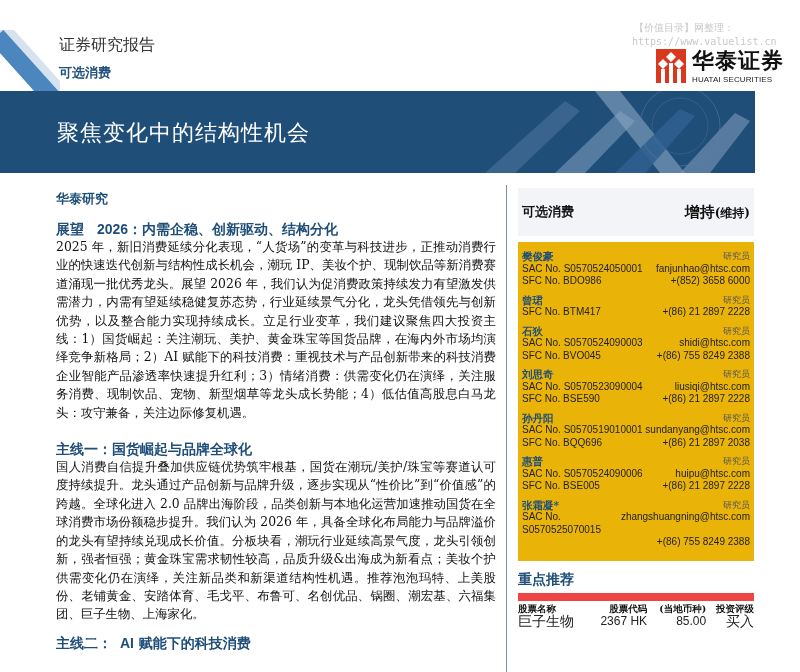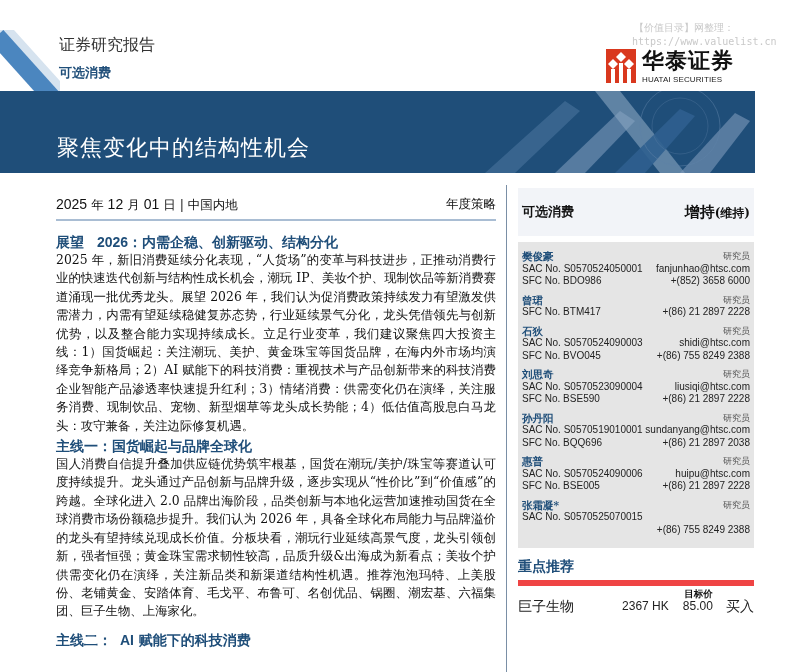--- a/index.html
+++ b/index.html
@@ -10,54 +10,54 @@
   .corner-stripe { position: absolute; left: 0; top: 30px; width: 60px; height: 62px; overflow: hidden; }
   .corner-stripe .s1 { position: absolute; left: -30px; top: -10px; width: 26px; height: 120px; background: #d6e3ef; transform: rotate(-42deg); transform-origin: top left; }
   .corner-stripe .s2 { position: absolute; left: -10px; top: 12px; width: 18px; height: 100px; background: #4b86bf; transform: rotate(-42deg); transform-origin: top left; }
 
   .report-type { position: absolute; left: 59px; top: 35px; font-size: 16px; color: #333; }
   .sector-top { position: absolute; left: 59px; top: 64px; font-size: 13px; color: #1f4e79; font-weight: bold; }
 
   .watermark { position: absolute; left: 632px; top: 21px; font-size: 10px; color: #c9c9c9; line-height: 14px; font-family: "DejaVu Sans Mono", monospace; }
   .watermark .w1 { font-family: "DejaVu Sans", sans-serif; padding-left: 2px; }
 
-  .logo { position: absolute; left: 606px; top: 49px; display: flex; align-items: flex-start; }
+  .logo { position: absolute; left: 656px; top: 49px; display: flex; align-items: flex-start; }
   .logo-mark { width: 30px; height: 34px; position: relative; }
   .logo-text { margin-left: 6px; }
   .logo-cn { font-family: "DejaVu Sans", sans-serif; font-size: 22px; font-weight: bold; color: #111; letter-spacing: 1px; line-height: 24px; }
   .logo-en { font-family: "Liberation Sans", sans-serif; font-size: 8px; font-weight: normal; color: #222; letter-spacing: 0.1px; margin-top: 2px; }
 
   .banner { position: absolute; left: 0; top: 91px; width: 755px; height: 82px; background: #1f4e79; overflow: hidden; }
-  .banner-title { position: absolute; left: 57px; top: 42px; font-size: 22px; color: #ffffff; letter-spacing: 1px; }
+  .banner-title { position: absolute; left: 57px; top: 27px; font-size: 22px; color: #ffffff; letter-spacing: 1px; }
   .banner-deco { position: absolute; right: 0; top: 0; width: 270px; height: 82px; }
 
   
   .left { position: absolute; left: 56px; top: 190px; width: 440px; }
   .brand { font-size: 13px; color: #1f4e79; font-weight: bold; }
   .date-row { margin-top: 6px; display: flex; justify-content: space-between; font-size: 12.5px; color: #111; padding-bottom: 5px; border-bottom: 2px solid #a9bdd3; }
   .date-row .num { font-family: "Liberation Sans", sans-serif; font-size: 14px; }
   .section-h { font-size: 14px; color: #1f4e79; font-weight: bold; margin-top: 12px; line-height: 18px; }
   .section-h .num { font-family: "Liberation Sans", sans-serif; font-weight: bold; margin-left: 8px; }
   .para { font-size: 12.4px; line-height: 18.4px; text-align: justify; color: #111; }
-  .sec2 { margin-top: 2px; }
+  .sec2 { margin-top: 18px; }
   .sec3 { margin-top: 10px; }
 
   
   .sidebar-line { position: absolute; left: 506px; top: 185px; width: 1px; height: 487px; background: #7a8fa6; }
   .right { position: absolute; left: 518px; top: 188px; width: 236px; }
   .rating-box { background: #f2f4f8; height: 48px; display: flex; justify-content: space-between; align-items: center; padding: 0 4px 0 4px; }
   .rating-sector { font-size: 13px; font-weight: bold; color: #111; }
   .rating-val { font-size: 15px; font-weight: bold; color: #111; }
   .rating-val small { font-size: 12px; font-weight: bold; margin-left: 0; }
-  .analysts { background: #e5e5e5; margin-top: 6px; padding: 4px 4px 6px 4px; }
+  .analysts { background: #eab308; margin-top: 6px; padding: 4px 4px 6px 4px; }
   .analyst { margin-top: 4px; margin-bottom: 6px; }
   .a-row { display: flex; justify-content: space-between; font-family: "Liberation Sans", sans-serif; font-size: 10px; line-height: 12.5px; color: #222; }
   .a-name { font-family: "DejaVu Serif", serif; font-size: 10.5px; color: #1f4e79; font-weight: bold; }
   .a-title { font-family: "DejaVu Serif", serif; font-size: 9px; color: #555; }
-  .picks-h { margin-top: 10px; font-size: 14px; font-weight: bold; color: #1f4e79; padding-bottom: 4px; border-bottom: 6px solid #ef4444; }
+  .picks-h { margin-top: 10px; font-size: 14px; font-weight: bold; color: #1f4e79; padding-bottom: 4px; border-bottom: 8px solid #ef4444; }
   .picks-table { width: 100%; border-collapse: collapse; margin-top: 2px; font-size: 9.5px; }
   .picks-table th { font-weight: bold; color: #111; font-size: 9.5px; line-height: 12px; padding: 0; }
   .picks-table td { font-size: 14px; line-height: 13px; padding: 0; color: #222; }
   .picks-table .l { text-align: left; }
   .picks-table .r { text-align: right; }
   .picks-table .en { font-family: "Liberation Sans", sans-serif; font-size: 12px; }
 </style>
 </head>
 <body>
 
@@ -99,24 +99,21 @@
     <polygon points="70,82 100,82 150,30 135,20" fill="#6d8fb1" opacity="0.7"></polygon>
     <polygon points="110,0 135,0 200,82 175,82" fill="#8aa6c2" opacity="0.6"></polygon>
     <polygon points="130,82 160,82 210,25 195,18" fill="#2f5f8f" opacity="0.9"></polygon>
     <polygon points="195,82 225,82 265,30 250,22" fill="#7d9aba" opacity="0.6"></polygon>
     <circle cx="195" cy="35" r="40" fill="none" stroke="#5d82a8" stroke-width="1" opacity="0.5"></circle>
     <circle cx="195" cy="35" r="28" fill="none" stroke="#5d82a8" stroke-width="0.8" opacity="0.4"></circle>
   </svg>
 </div>
 
 <div class="left">
-  <div class="date-row">
-    <span><span class="num">2025</span><span> 年 </span><span class="num">12</span><span> 月 </span><span class="num">01</span><span> 日 | 中国内地</span></span>
-    <span>年度策略</span>
-  </div>
+  <div class="brand">华泰研究</div>
 
   <div class="section-h"><span>展望 </span><span class="num">2026</span><span>：内需企稳、创新驱动、结构分化</span></div>
   <div class="para">2025 年，新旧消费延续分化表现，“人货场”的变革与科技进步，正推动消费行业的快速迭代创新与结构性成长机会，潮玩 IP、美妆个护、现制饮品等新消费赛道涌现一批优秀龙头。展望 2026 年，我们认为促消费政策持续发力有望激发供需潜力，内需有望延续稳健复苏态势，行业延续景气分化，龙头凭借领先与创新优势，以及整合能力实现持续成长。立足行业变革，我们建议聚焦四大投资主线：1）国货崛起：关注潮玩、美护、黄金珠宝等国货品牌，在海内外市场均演绎竞争新格局；2）AI 赋能下的科技消费：重视技术与产品创新带来的科技消费企业智能产品渗透率快速提升红利；3）情绪消费：供需变化仍在演绎，关注服务消费、现制饮品、宠物、新型烟草等龙头成长势能；4）低估值高股息白马龙头：攻守兼备，关注边际修复机遇。</div>
 
   <div class="section-h sec2"><span>主线一：国货崛起与品牌全球化</span></div>
   <div class="para">国人消费自信提升叠加供应链优势筑牢根基，国货在潮玩/美护/珠宝等赛道认可度持续提升。龙头通过产品创新与品牌升级，逐步实现从“性价比”到“价值感”的跨越。全球化进入 2.0 品牌出海阶段，品类创新与本地化运营加速推动国货在全球消费市场份额稳步提升。我们认为 2026 年，具备全球化布局能力与品牌溢价的龙头有望持续兑现成长价值。分板块看，潮玩行业延续高景气度，龙头引领创新，强者恒强；黄金珠宝需求韧性较高，品质升级&amp;出海成为新看点；美妆个护供需变化仍在演绎，关注新品类和新渠道结构性机遇。推荐泡泡玛特、上美股份、老铺黄金、安踏体育、毛戈平、布鲁可、名创优品、锅圈、潮宏基、六福集团、巨子生物、上海家化。</div>
 
   <div class="section-h sec3"><span>主线二：</span><span class="num">AI</span><span> 赋能下的科技消费</span></div>
 
 </div>
@@ -209,36 +206,37 @@
           <span>+(86) 21 2897 2228</span>
         </div>
     </div>
     <div class="analyst">
       <div class="a-row">
           <span class="a-name">张霜凝*</span>
           <span class="a-title">研究员</span>
         </div>
       <div class="a-row">
           <span>SAC No. S0570525070015</span>
+          <span>zhangshuangning@htsc.com</span>
         </div>
       <div class="a-row">
           <span></span>
           <span>+(86) 755 8249 2388</span>
         </div>
     </div>
   </div>
 
   <div class="picks-h">重点推荐</div>
   <table class="picks-table">
     <thead>
       <tr>
-        <th class="l"></th>
-          <th class="r"></th>
-        <th class="r">目标价</th>
-        <th class="r"></th>
+        <th class="l">股票名称</th>
+        <th class="r">股票代码</th>
+        <th class="r">(当地币种)</th>
+        <th class="r">投资评级</th>
       </tr>
     </thead>
     <tbody>
       <tr>
         <td class="l">巨子生物</td>
         <td class="r en">2367 HK</td>
         <td class="r en">85.00</td>
         <td class="r">买入</td>
       </tr>
     </tbody>

